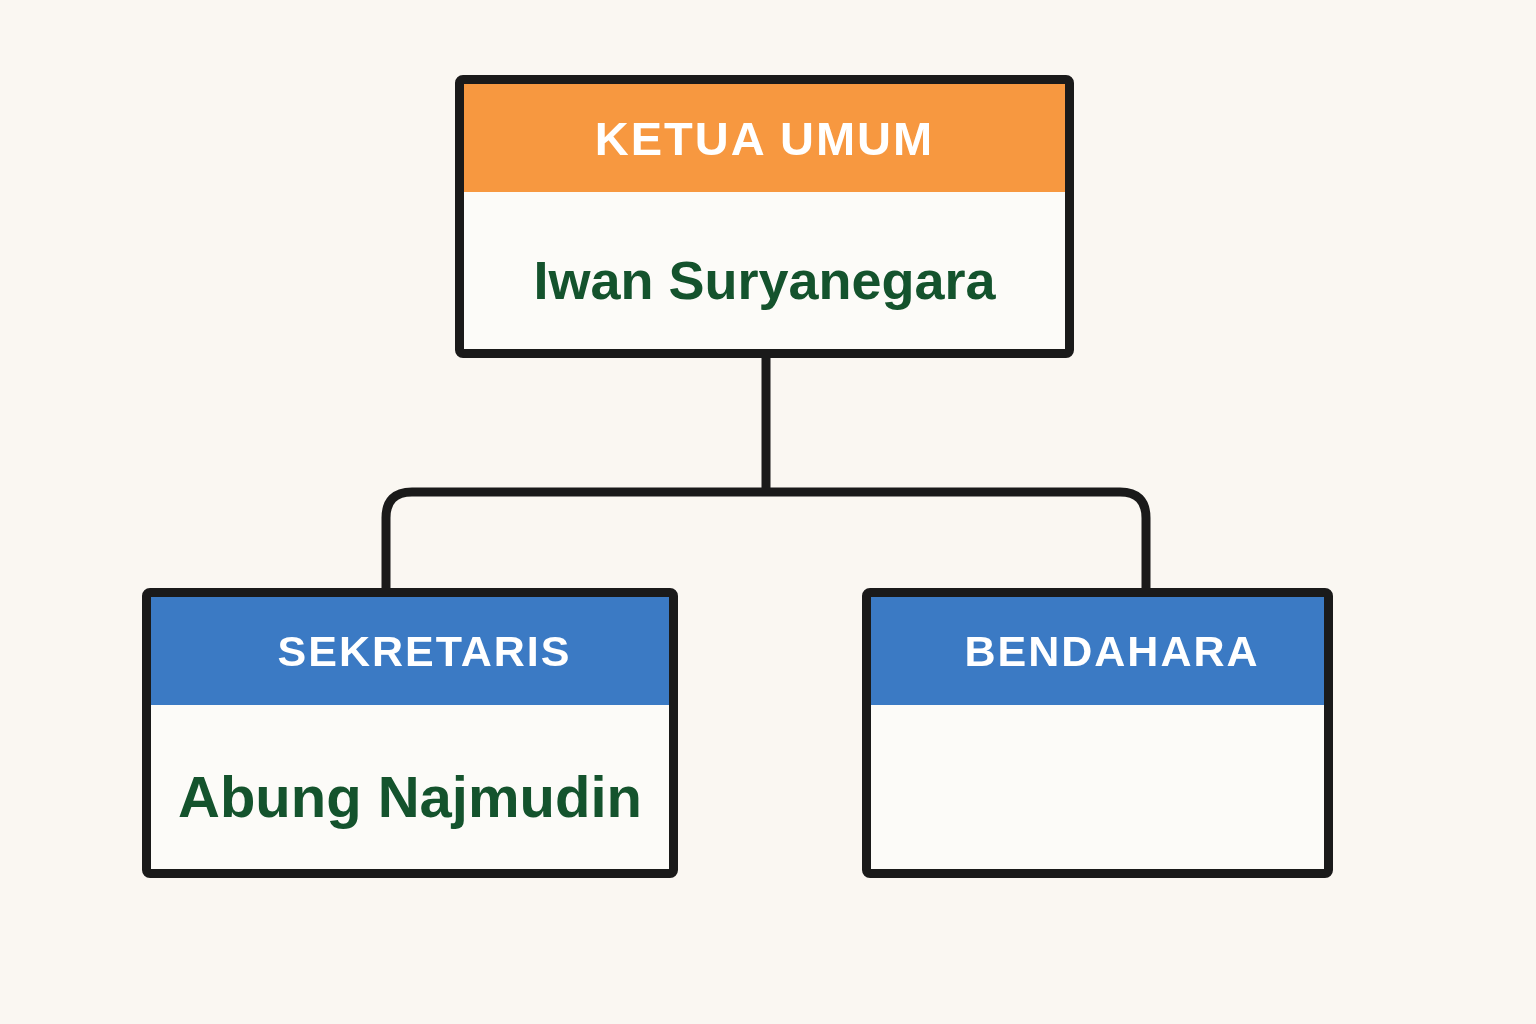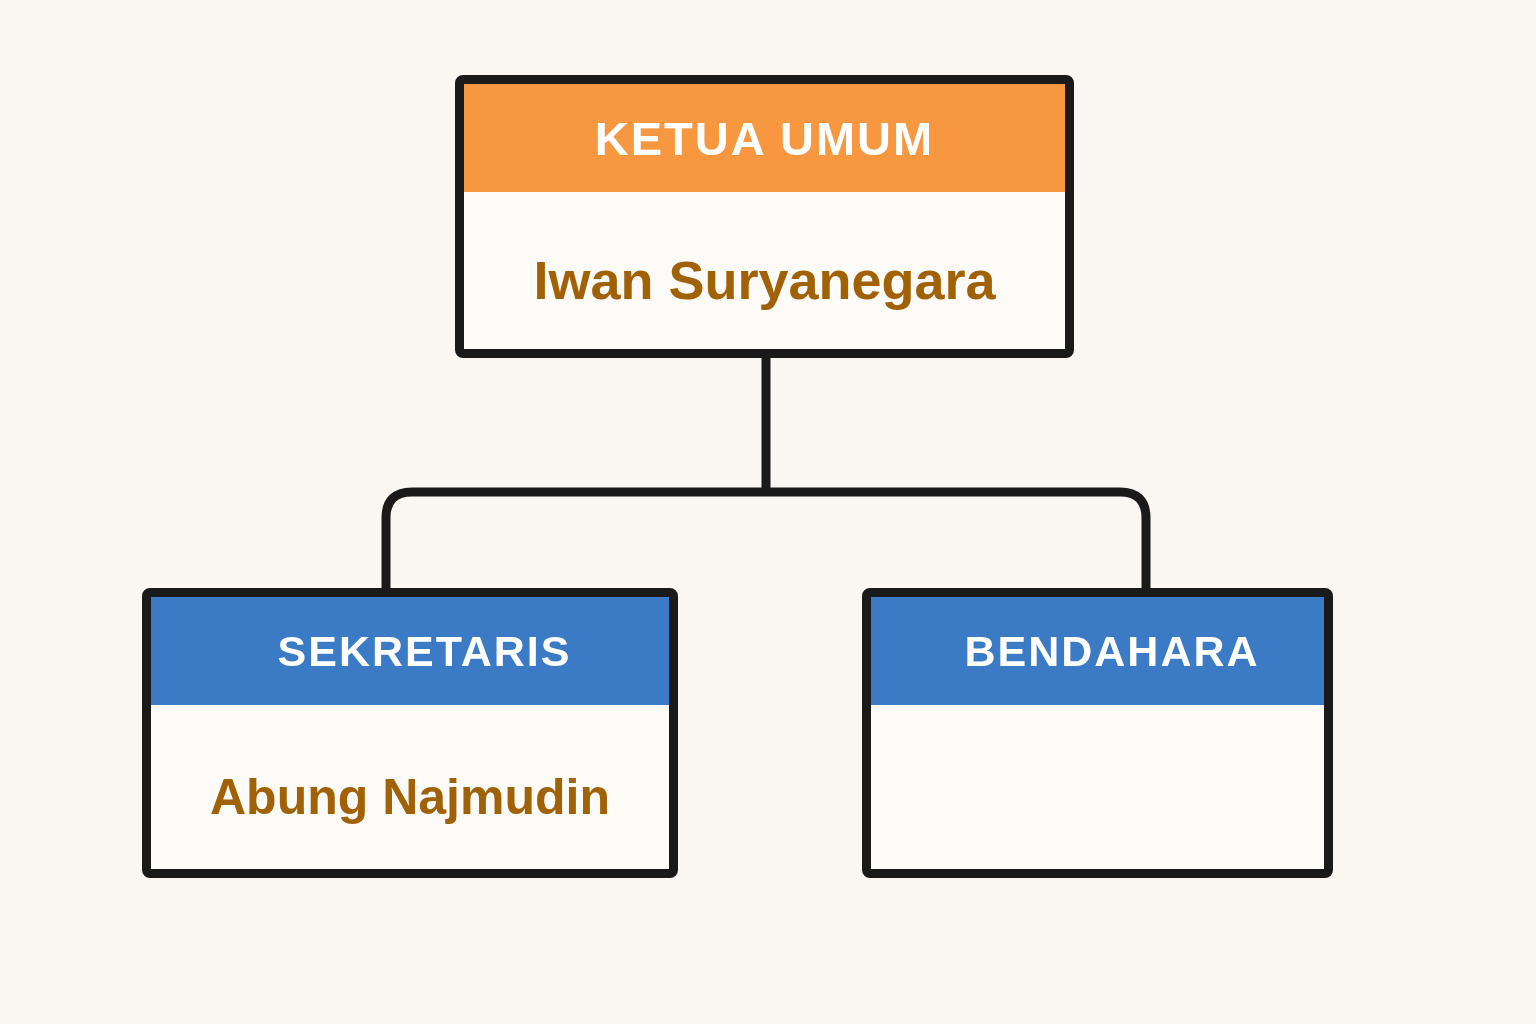--- a/index.html
+++ b/index.html
@@ -62,21 +62,21 @@
     line-height: 1;
     white-space: nowrap;
   }
 
   .node-body {
     flex: 1 1 auto;
     display: flex;
     align-items: center;
     justify-content: center;
     background: #FCFBF8;
-    color: #a16207;
+    color: #14532d;
     font-weight: bold;
     text-align: center;
     line-height: 1.05;
     white-space: nowrap;
     padding: 0 10px;
     box-sizing: border-box;
     margin-top: 20px;
   }
 
   
@@ -109,21 +109,21 @@
     height: 290px;
   }
   #node-sekretaris .node-header,
   #node-bendahara .node-header {
     background: #3B7AC4;
     font-size: 43px;
     padding-left: 29px;
   }
   #node-sekretaris .node-body,
   #node-bendahara .node-body {
-    font-size: 50px;
+    font-size: 58px;
   }
 </style>
 </head>
 <body>
 
 <div id="chart-canvas">
 
   <svg id="connector-layer" viewBox="0 0 1536 1024" width="1536" height="1024" xmlns="http://www.w3.org/2000/svg">
 
     <path d="M 766 356 L 766 492" fill="none" stroke="#1A1A1A" stroke-width="9" stroke-linecap="butt"></path>

